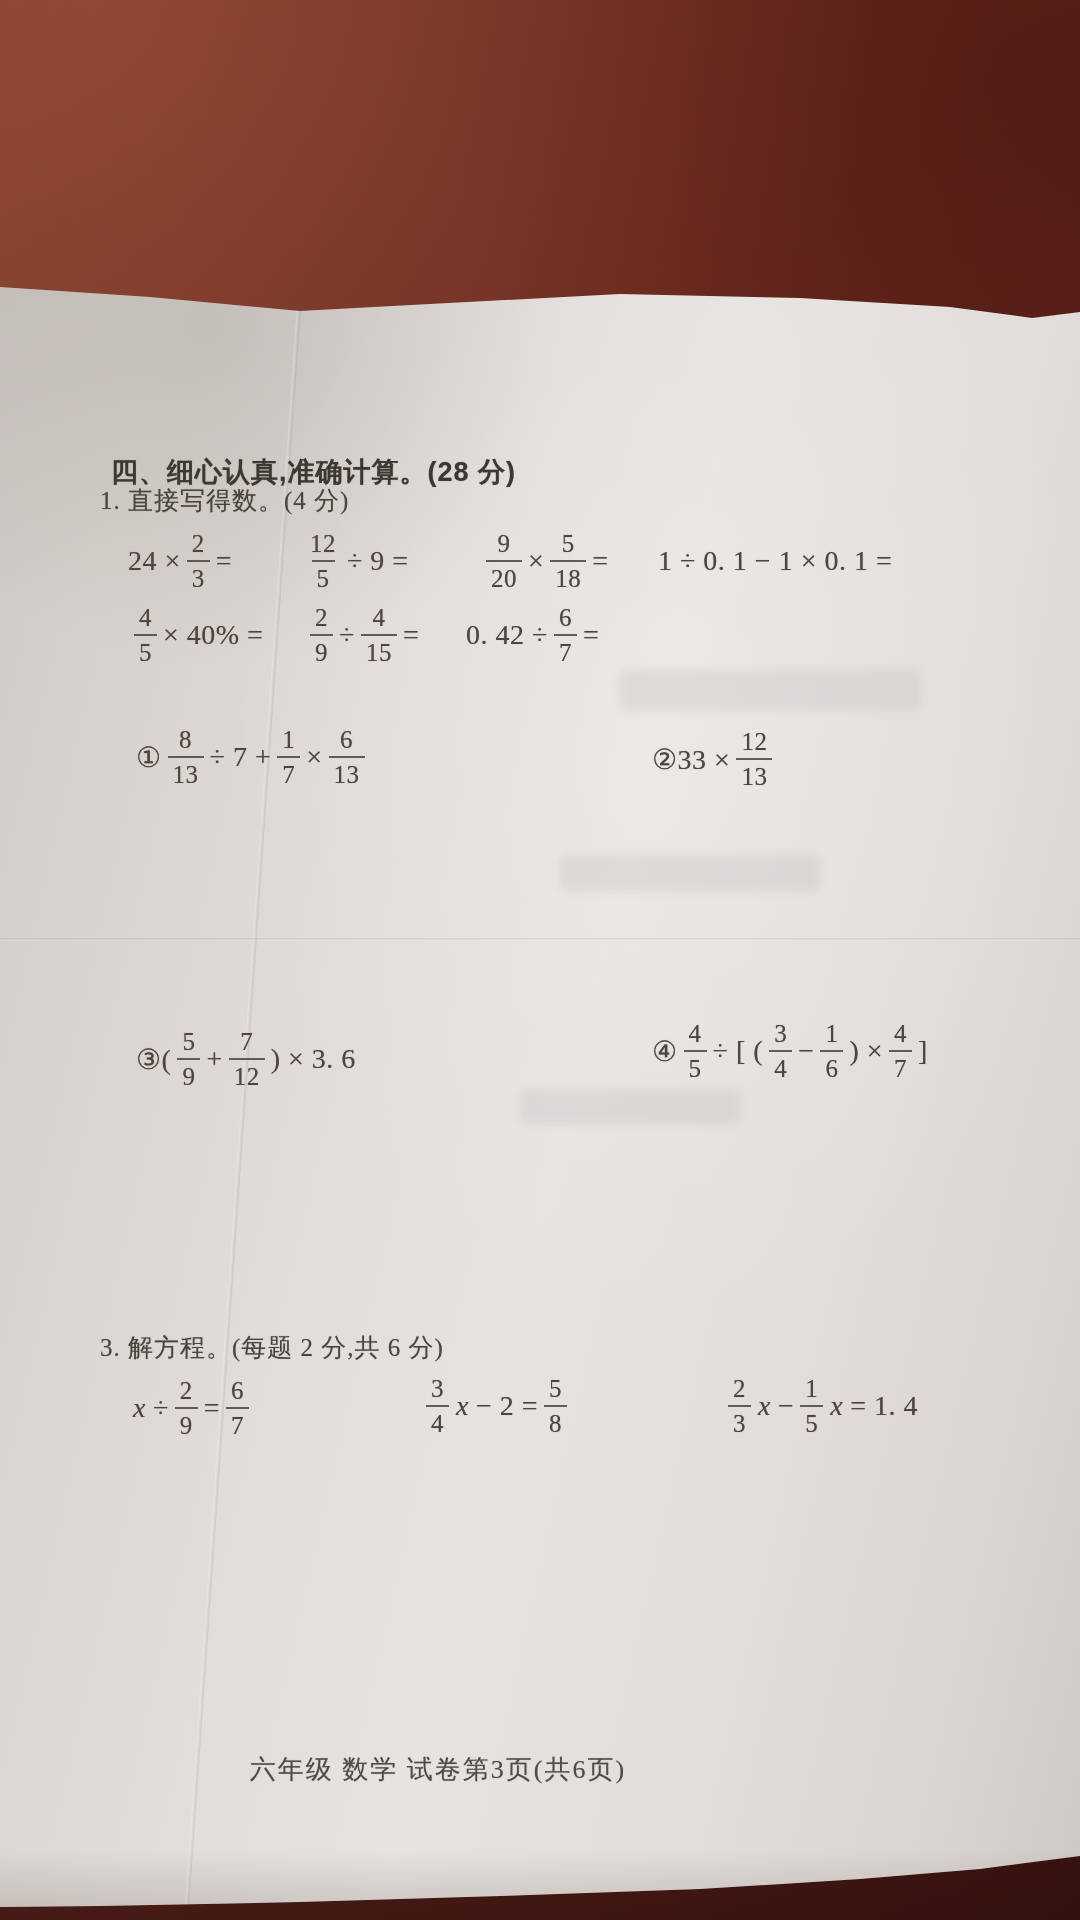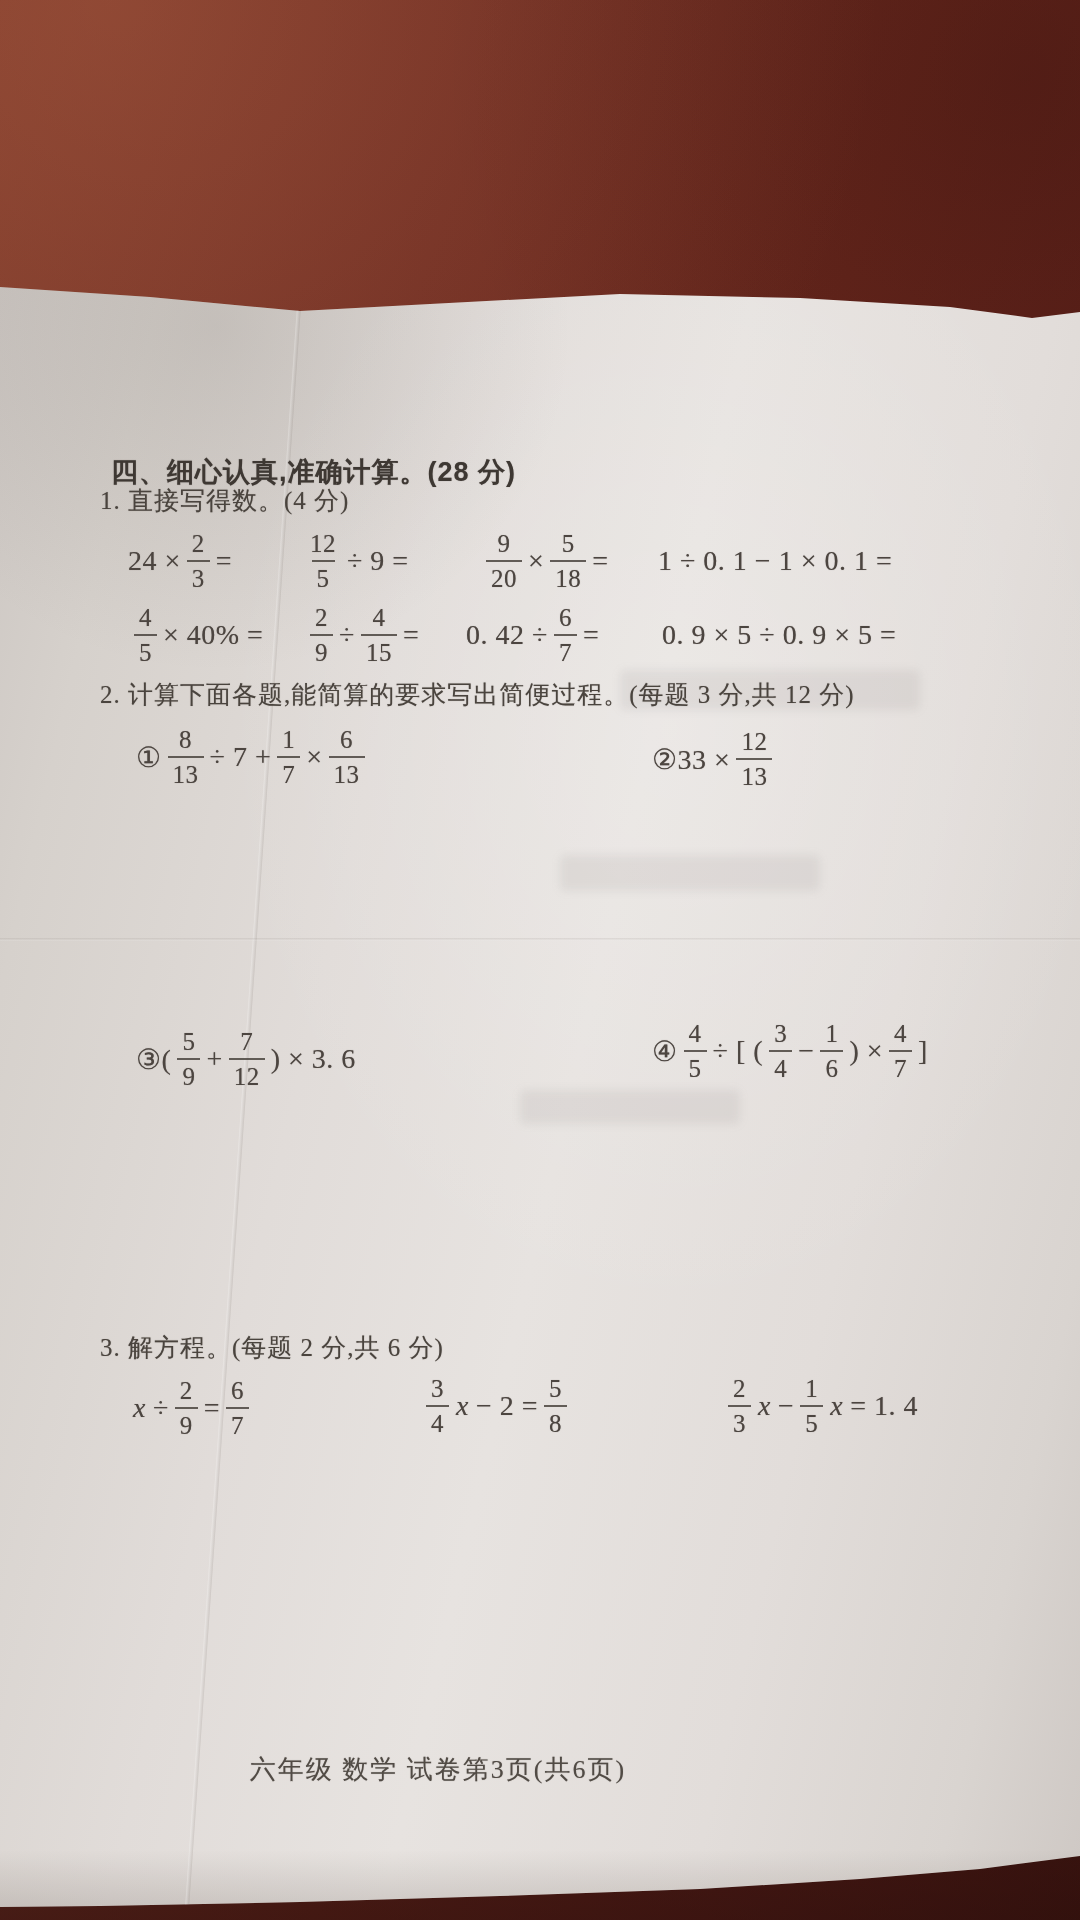--- a/index.html
+++ b/index.html
@@ -86,23 +86,21 @@
     <h1 class="heading">四、细心认真,准确计算。(28 分)</h1>
 
     <div class="qlabel" style="left:100px;top:484px;">1. 直接写得数。(4 分)</div>
     <div class="expr" style="left:128px;top:528px;height:66px;"><span class="txt">24 ×</span><span class="frac"><span class="num">2</span><span class="den">3</span></span><span class="txt">=</span></div>
     <div class="expr" style="left:305px;top:528px;height:66px;"><span class="frac"><span class="num">12</span><span class="den">5</span></span><span class="txt">÷ 9 =</span></div>
     <div class="expr" style="left:486px;top:528px;height:66px;"><span class="frac"><span class="num">9</span><span class="den">20</span></span><span class="txt">×</span><span class="frac"><span class="num">5</span><span class="den">18</span></span><span class="txt">=</span></div>
     <div class="expr" style="left:636px;top:528px;height:66px;margin-left:22px;"><span class="txt">1 ÷ 0. 1 − 1 × 0. 1 =</span></div>
     <div class="expr" style="left:134px;top:602px;height:66px;"><span class="frac"><span class="num">4</span><span class="den">5</span></span><span class="txt">× 40% =</span></div>
     <div class="expr" style="left:310px;top:602px;height:66px;"><span class="frac"><span class="num">2</span><span class="den">9</span></span><span class="txt">÷</span><span class="frac"><span class="num">4</span><span class="den">15</span></span><span class="txt">=</span></div>
     <div class="expr" style="left:466px;top:602px;height:66px;"><span class="txt">0. 42 ÷</span><span class="frac"><span class="num">6</span><span class="den">7</span></span><span class="txt">=</span></div>
-    <div class="expr" style="left:662px;top:602px;height:66px;"><span class="txt">0. 9 × 5 ÷ 0. 9 × 5 =</span></div>
 
-    <div class="qlabel" style="left:100px;top:678px;">2. 计算下面各题,能简算的要求写出简便过程。(每题 3 分,共 12 分)</div>
     <div class="expr" style="left:136px;top:722px;height:70px;"><span class="txt">①</span><span class="frac"><span class="num">8</span><span class="den">13</span></span><span class="txt">÷ 7 +</span><span class="frac"><span class="num">1</span><span class="den">7</span></span><span class="txt">×</span><span class="frac"><span class="num">6</span><span class="den">13</span></span></div>
     <div class="expr" style="left:652px;top:726px;height:66px;"><span class="txt">②33 ×</span><span class="frac"><span class="num">12</span><span class="den">13</span></span></div>
     <div class="expr" style="left:136px;top:1024px;height:70px;"><span class="txt">③(</span><span class="frac"><span class="num">5</span><span class="den">9</span></span><span class="txt">+</span><span class="frac"><span class="num">7</span><span class="den">12</span></span><span class="txt">) × 3. 6</span></div>
     <div class="expr" style="left:652px;top:1016px;height:70px;"><span class="txt">④</span><span class="frac"><span class="num">4</span><span class="den">5</span></span><span class="txt">÷ [ (</span><span class="frac"><span class="num">3</span><span class="den">4</span></span><span class="txt">−</span><span class="frac"><span class="num">1</span><span class="den">6</span></span><span class="txt">) ×</span><span class="frac"><span class="num">4</span><span class="den">7</span></span><span class="txt">]</span></div>
 
     <div class="qlabel" style="left:100px;top:1331px;">3. 解方程。(每题 2 分,共 6 分)</div>
     <div class="expr" style="left:132px;top:1374px;height:68px;"><span class="txt it">x</span><span class="txt">÷</span><span class="frac"><span class="num">2</span><span class="den">9</span></span><span class="txt">=</span><span class="frac"><span class="num">6</span><span class="den">7</span></span></div>
     <div class="expr" style="left:426px;top:1372px;height:68px;"><span class="frac"><span class="num">3</span><span class="den">4</span></span><span class="txt it">x</span><span class="txt">− 2 =</span><span class="frac"><span class="num">5</span><span class="den">8</span></span></div>
     <div class="expr" style="left:728px;top:1372px;height:68px;"><span class="frac"><span class="num">2</span><span class="den">3</span></span><span class="txt it">x</span><span class="txt">−</span><span class="frac"><span class="num">1</span><span class="den">5</span></span><span class="txt it">x</span><span class="txt">= 1. 4</span></div>
 

